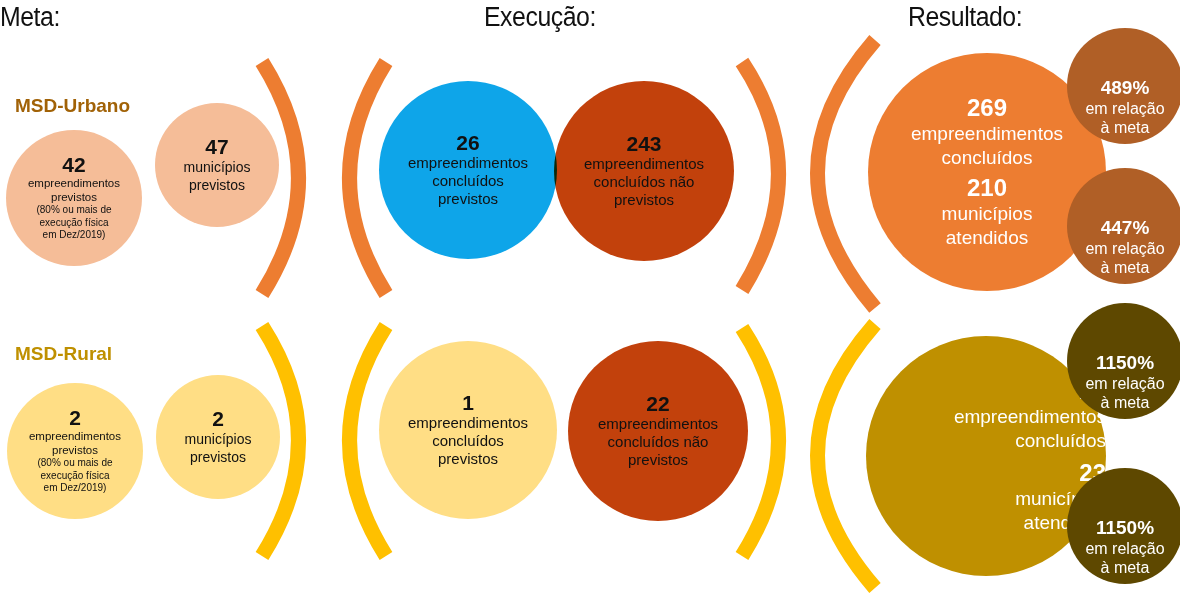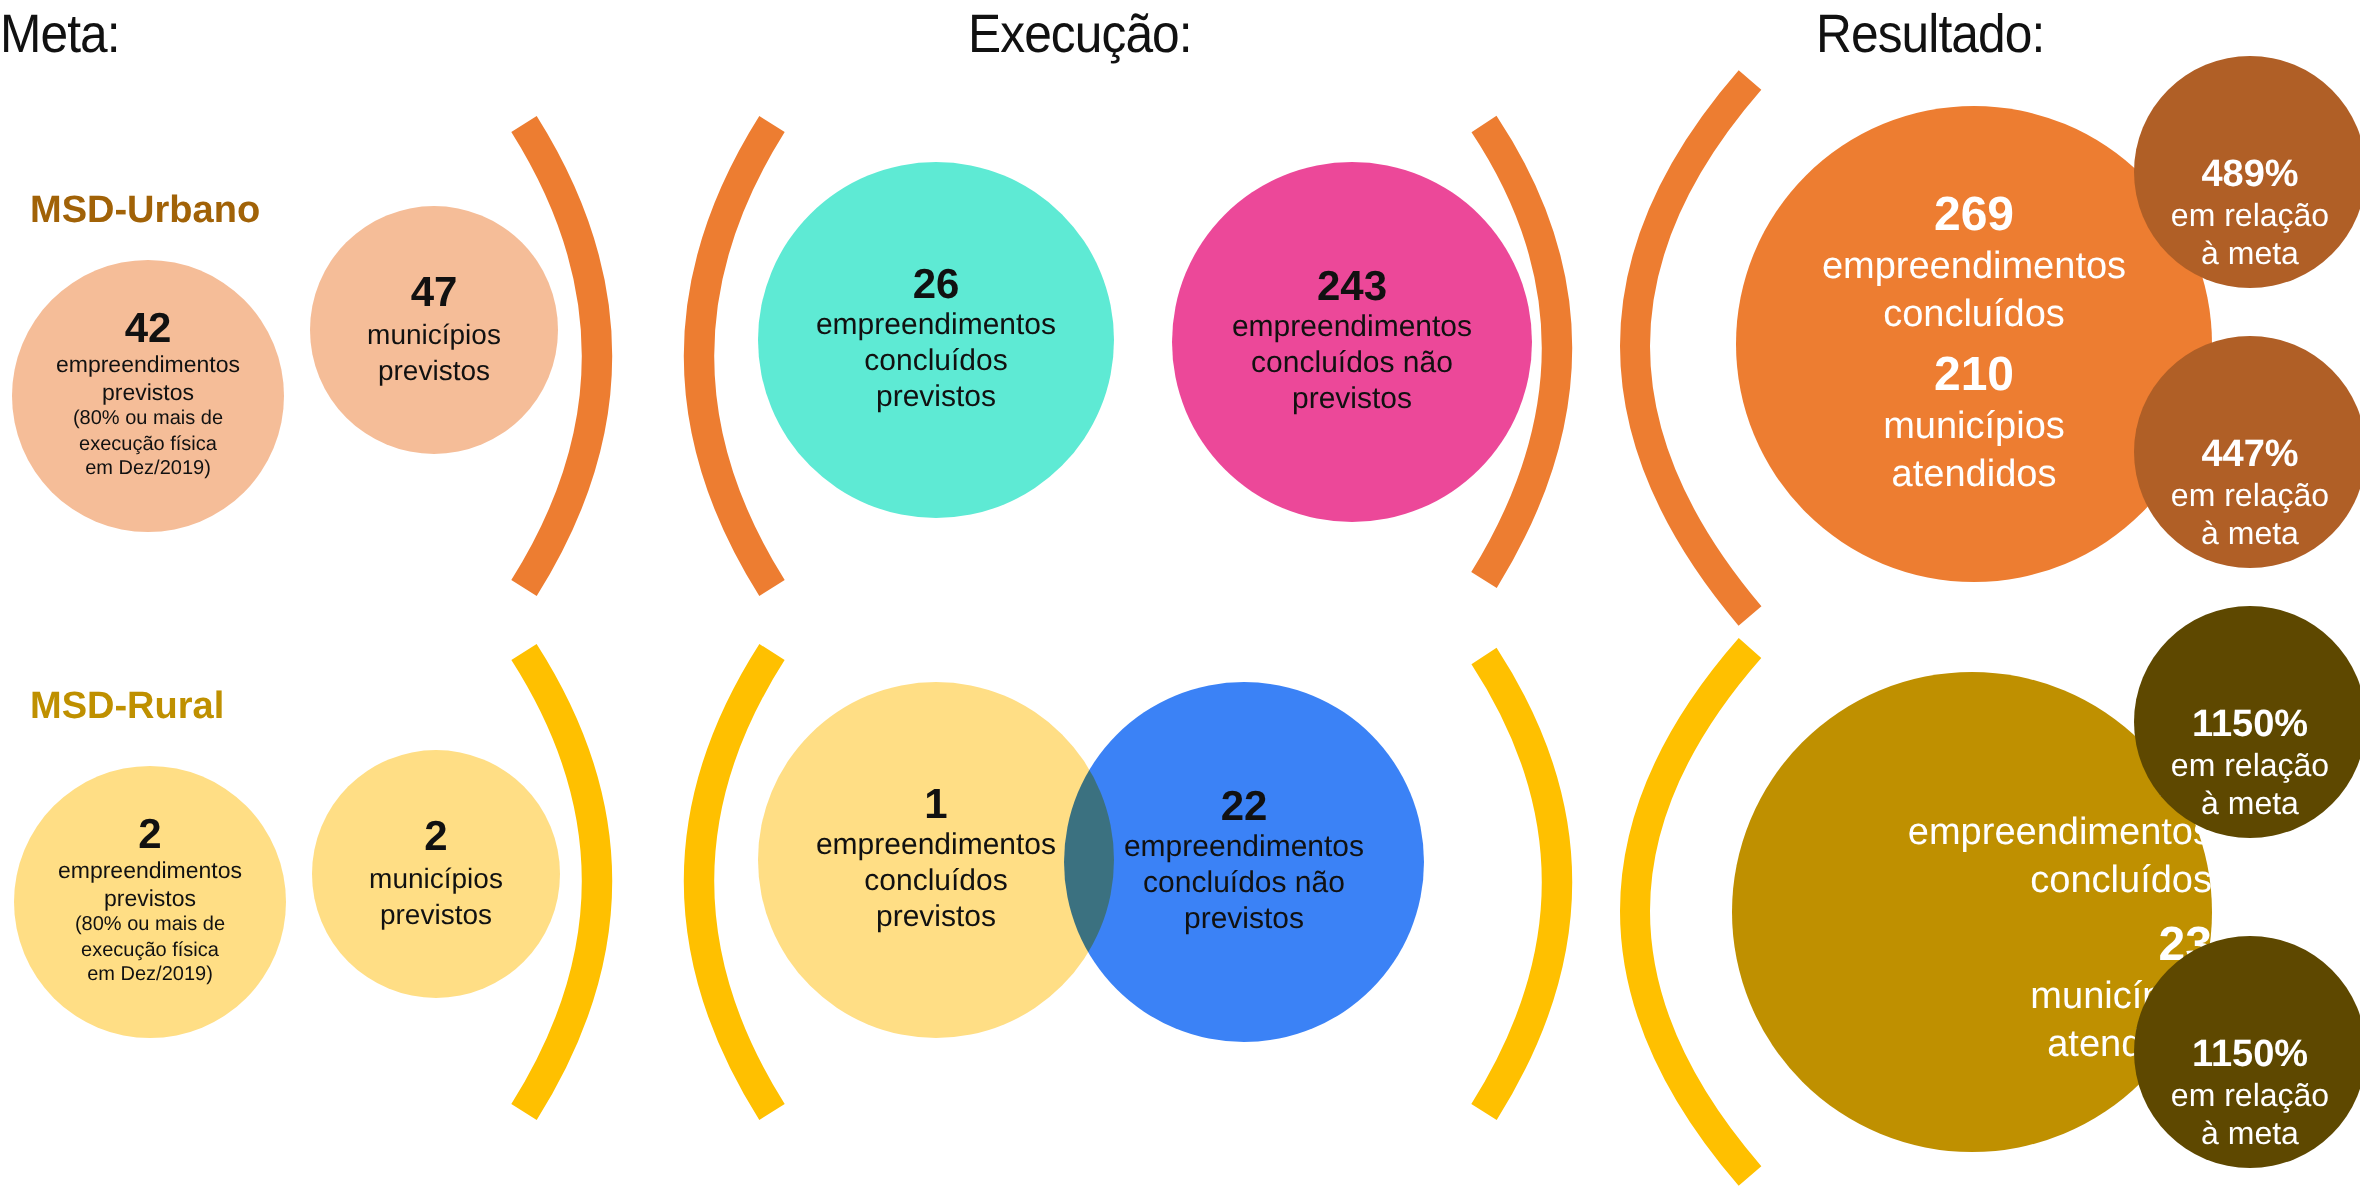--- a/index.html
+++ b/index.html
@@ -49,28 +49,28 @@
   <div class="small">execução física</div>
   <div class="small">em Dez/2019)</div>
 </div>
 
 <div class="circ" style="left:155px;top:103px;width:124px;height:124px;background:#F5BD98;">
   <div class="num">47</div>
   <div class="txt" style="font-size:14px;">municípios</div>
   <div class="txt" style="font-size:14px;">previstos</div>
 </div>
 
-<div class="circ blend" style="left:379px;top:81px;width:178px;height:178px;background:#5eead4;text-align:right;">
+<div class="circ blend" style="left:379px;top:81px;width:178px;height:178px;background:#0ea5e9;text-align:right;">
   <div class="num">26</div>
   <div class="txt">empreendimentos</div>
   <div class="txt">concluídos</div>
   <div class="txt">previstos</div>
 </div>
 
-<div class="circ blend" style="left:586px;top:81px;width:180px;height:180px;background:#ec4899;">
+<div class="circ blend" style="left:554px;top:81px;width:180px;height:180px;background:#c2410c;">
   <div class="num">243</div>
   <div class="txt">empreendimentos</div>
   <div class="txt">concluídos não</div>
   <div class="txt">previstos</div>
 </div>
 
 <div class="circ white" style="left:868px;top:53px;width:238px;height:238px;background:#ED7D31;">
   <div class="big-num">269</div>
   <div class="big-txt">empreendimentos</div>
   <div class="big-txt">concluídos</div>
@@ -107,21 +107,21 @@
   <div class="txt" style="font-size:14px;">previstos</div>
 </div>
 
 <div class="circ blend" style="left:379px;top:341px;width:178px;height:178px;background:#FFDE85;">
   <div class="num">1</div>
   <div class="txt">empreendimentos</div>
   <div class="txt">concluídos</div>
   <div class="txt">previstos</div>
 </div>
 
-<div class="circ blend" style="left:532px;top:341px;width:180px;height:180px;background:#3b82f6;">
+<div class="circ blend" style="left:568px;top:341px;width:180px;height:180px;background:#c2410c;">
   <div class="num">22</div>
   <div class="txt">empreendimentos</div>
   <div class="txt">concluídos não</div>
   <div class="txt">previstos</div>
 </div>
 
 <div class="circ white" style="left:866px;top:336px;width:240px;height:240px;background:#BF9000;align-items:flex-end;">
   <div class="big-num">23</div>
   <div class="big-txt">empreendimentos</div>
   <div class="big-txt">concluídos</div>

